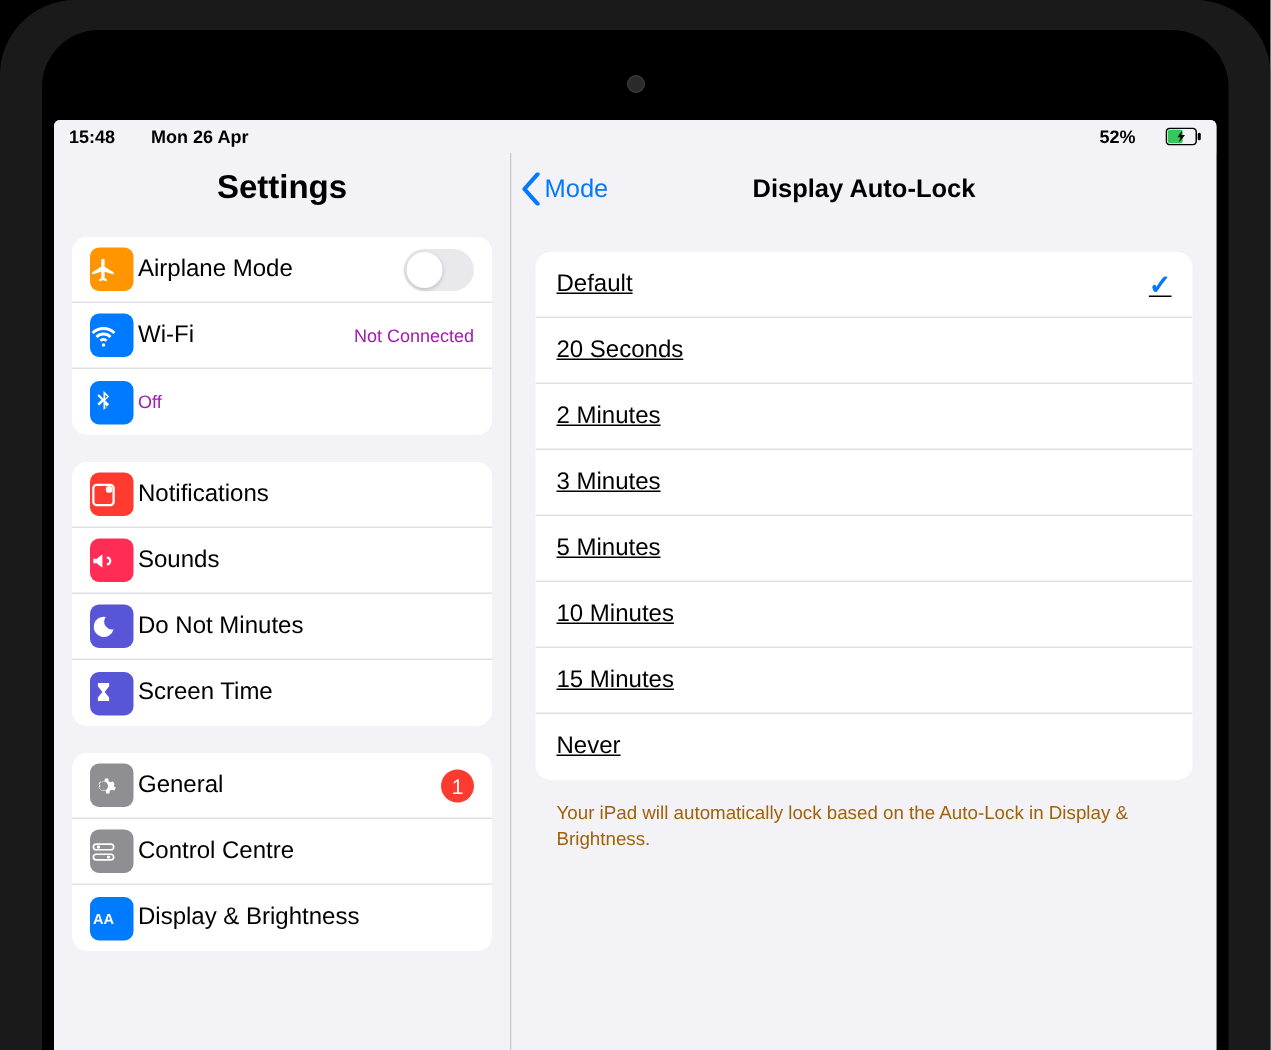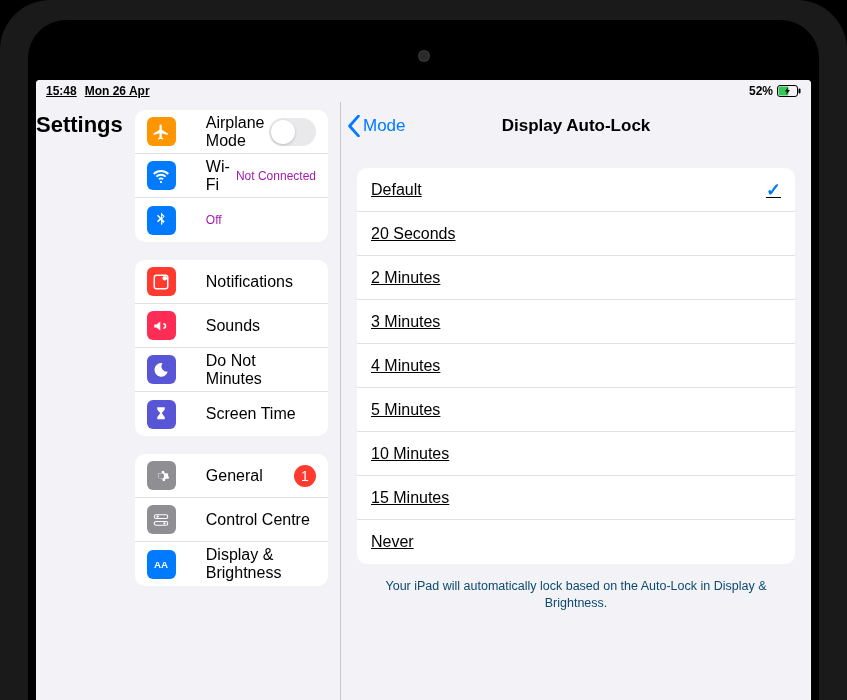--- a/index.html
+++ b/index.html
@@ -2,46 +2,46 @@
 <html><head>
   <meta charset="utf-8">
   <style>
     * { margin: 0; padding: 0; box-sizing: border-box; font-family: -apple-system, "Helvetica Neue", Helvetica, Arial, sans-serif; }
     body { background: #000; width: 847px; height: 700px; overflow: hidden; }
     .device { position: relative; width: 847px; height: 700px; background: #1a1a1a; border-radius: 50px 50px 0 0; padding: 20px 28px 0 28px; }
     .bezel { background: #000; border-radius: 38px 38px 0 0; height: 100%; padding: 60px 8px 0 8px; position: relative; }
     .camera { position: absolute; top: 30px; left: 50%; transform: translateX(-50%); width: 12px; height: 12px; background: #2a2a2a; border-radius: 50%; box-shadow: inset 0 0 2px rgba(255,255,255,0.2); }
     .screen { background: #f2f2f7; height: 100%; border-radius: 4px 4px 0 0; display: flex; flex-direction: column; overflow: hidden; }
     .statusbar { height: 22px; padding: 0 10px; display: flex; align-items: center; justify-content: space-between; font-size: 12px; font-weight: 600; background: #f2f2f7; }
-    .sb-left { display: flex; gap: 8px; text-decoration: underline; }
-    .sb-right { display: flex; align-items: center; gap: 4px; }
+    .sb-left { display: flex; gap: 24px; }
+    .sb-right { display: flex; align-items: center; gap: 20px; }
     .battery { display: inline-flex; align-items: center; }
     .content { flex: 1; display: flex; overflow: hidden; }
-    .sidebar { width: 305px; background: #f2f2f7; border-right: 1px solid #c8c8cc; display: flex; flex-direction: row; }
+    .sidebar { width: 305px; background: #f2f2f7; border-right: 1px solid #c8c8cc; display: flex; flex-direction: column; }
     .sidebar-header { text-align: center; padding: 10px 0 12px 0; font-size: 22px; font-weight: 700; }
     .group { background: #fff; margin: 8px 12px 18px 12px; border-radius: 10px; overflow: hidden; }
     .row { display: flex; align-items: center; height: 44px; padding: 0 12px 0 12px; border-bottom: 0.5px solid #e0e0e4; position: relative; }
     .row:last-child { border-bottom: none; }
-    .row-icon { width: 29px; height: 29px; border-radius: 6px; display: flex; align-items: center; justify-content: center; margin-right: 30px; flex-shrink: 0; }
+    .row-icon { width: 29px; height: 29px; border-radius: 6px; display: flex; align-items: center; justify-content: flex-start; margin-right: 3px; flex-shrink: 0; }
     .row-icon svg { width: 18px; height: 18px; }
     .row-label { font-size: 16px; flex: 1; color: #000; }
     .row-value { font-size: 12px; color: #a21caf; }
     .toggle { width: 47px; height: 28px; background: #e9e9eb; border-radius: 14px; position: relative; }
     .toggle::after { content: ""; position: absolute; left: 2px; top: 2px; width: 24px; height: 24px; background: #fff; border-radius: 50%; box-shadow: 0 1px 3px rgba(0,0,0,0.2); }
     .badge { min-width: 22px; height: 22px; background: #ff3b30; border-radius: 11px; color: #fff; font-size: 14px; font-weight: 500; display: flex; align-items: center; justify-content: center; padding: 0 6px; }
     .detail { flex: 1; background: #f2f2f7; display: flex; flex-direction: column; }
     .detail-header { height: 48px; display: flex; align-items: center; position: relative; }
     .back-btn { display: flex; align-items: center; color: #007aff; font-size: 17px; padding-left: 6px; cursor: pointer; }
     .back-btn svg { width: 14px; height: 22px; }
     .detail-title { position: absolute; left: 0; right: 0; text-align: center; font-size: 17px; font-weight: 600; pointer-events: none; }
     .options { background: #fff; margin: 18px 16px 6px 16px; border-radius: 10px; overflow: hidden; text-decoration: underline; }
     .opt { display: flex; align-items: center; justify-content: space-between; height: 44px; padding: 0 14px; border-bottom: 0.5px solid #e0e0e4; font-size: 16px; }
     .opt:last-child { border-bottom: none; }
     .check { color: #007aff; font-size: 18px; font-weight: 600; }
-    .footer-text { font-size: 12.5px; color: #0c4a6e; padding: 8px 30px; line-height: 1.35; text-align: center; }
+    .footer-text { font-size: 12.5px; color: #a16207; padding: 8px 30px; line-height: 1.35; }
     .ic-orange { background: #ff9500; } .ic-blue { background: #007aff; } .ic-red { background: #ff3b30; }
     .ic-redpink { background: #ff2d55; } .ic-gray { background: #8e8e93; }
     .ic-bluea { background: #007aff; } .ic-indigo { background: #5856d6; }
   </style>
 </head>
 <body>
 
 <div class="device">
   <div class="bezel">
     <div class="camera"></div>
@@ -183,23 +183,20 @@
               <div class="opt">
                 <span>20 Seconds</span>
               </div>
               <div class="opt">
                 <span>2 Minutes</span>
               </div>
               <div class="opt">
                 <span>3 Minutes</span>
               </div>
               <div class="opt">
-                <span>4 Minutes</span>
-              </div>
-              <div class="opt">
                 <span>5 Minutes</span>
               </div>
               <div class="opt">
                 <span>10 Minutes</span>
               </div>
               <div class="opt">
                 <span>15 Minutes</span>
               </div>
               <div class="opt">
                 <span>Never</span>

